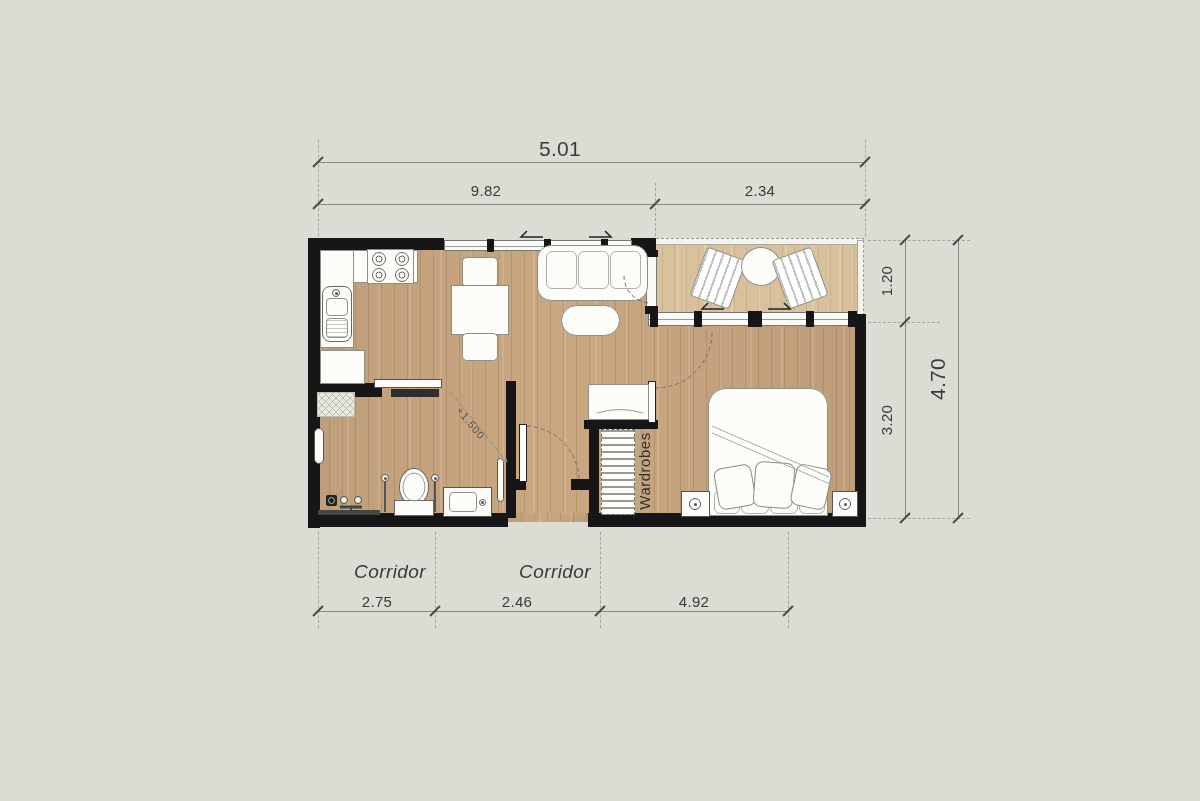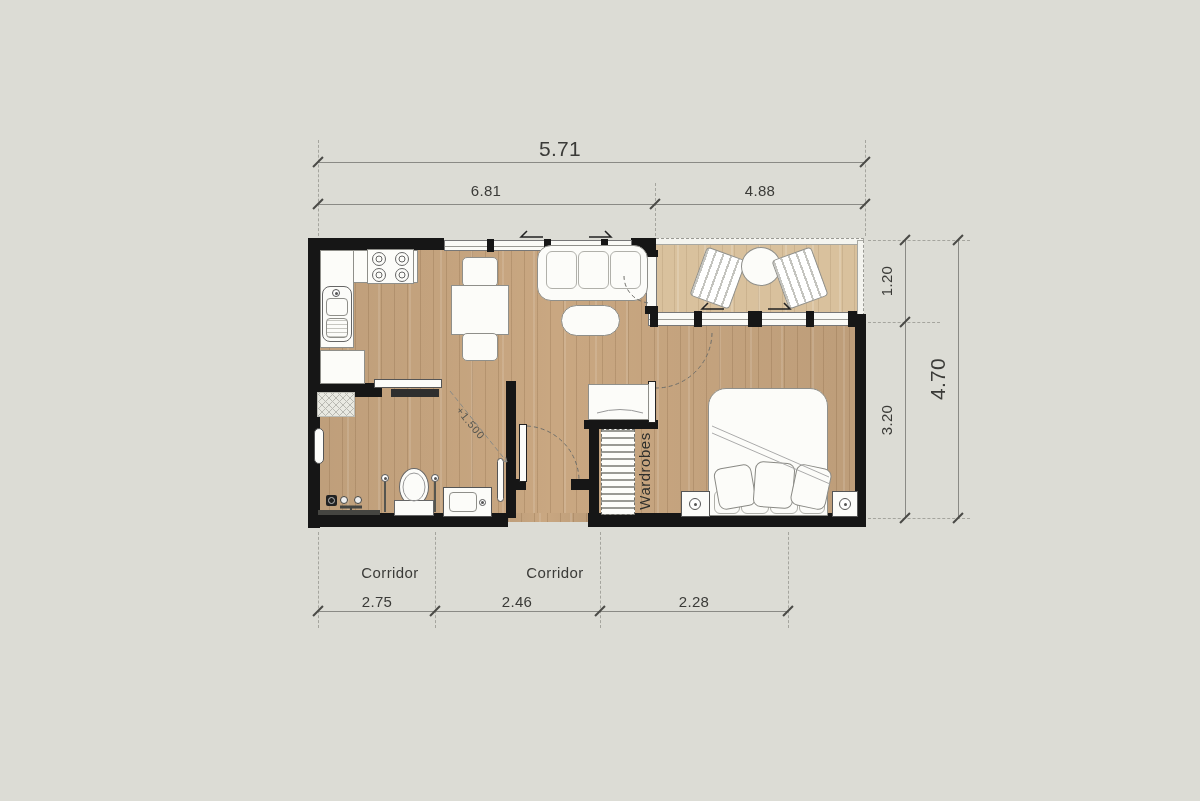--- a/index.html
+++ b/index.html
@@ -22,21 +22,21 @@
   .band .mid{position:absolute;left:0;right:0;top:50%;height:1px;background:#9a9a94;}
   .mull{position:absolute;background:#161616;}
   .rail{position:absolute;box-sizing:border-box;background:#f4f4ef;border:1px solid #a8a8a2;}
   .dline{position:absolute;background:#8a8a85;}
   .tick{position:absolute;width:14px;height:2px;background:#4a4a46;transform:translate(-50%,-50%) rotate(-45deg);}
   .extv{position:absolute;width:0;border-left:1px dashed #a5a59e;}
   .exth{position:absolute;height:0;border-top:1px dashed #a5a59e;}
   .dimtext{position:absolute;transform:translate(-50%,-50%);font-size:15px;letter-spacing:.3px;white-space:nowrap;}
   .dimbig{font-size:21px;}
   .rot{transform:translate(-50%,-50%) rotate(-90deg);}
-  .corridor{position:absolute;transform:translate(-50%,-50%);font-size:15px;letter-spacing:.4px;white-space:nowrap;}
+  .corridor{position:absolute;transform:translate(-50%,-50%);font-size:19px;letter-spacing:.4px;white-space:nowrap;font-style:italic;}
   .mat{position:absolute;box-sizing:border-box;background-color:#e9e9e2;border:1px solid #bdbdb6;
     background-image:repeating-linear-gradient(45deg,#b9b9b2 0 1px,transparent 1px 5px),
                      repeating-linear-gradient(-45deg,#b9b9b2 0 1px,transparent 1px 5px);}
   .lounge{position:absolute;box-sizing:border-box;background:#fff;border:1px solid #8f8f8a;border-radius:4px;
     background-image:repeating-linear-gradient(90deg,#c4c4bf 0 2px,transparent 2px 8px);}
   .wardrobe{position:absolute;box-sizing:border-box;background:#fdfdfa;border:1px dashed #6f6f6a;
     background-image:repeating-linear-gradient(180deg,#9a9a94 0 2px,transparent 2px 7px);}
   .lamp{position:absolute;box-sizing:border-box;border:1px solid #555;border-radius:50%;background:#fff;}
   .lamp::after{content:"";position:absolute;left:50%;top:50%;width:3px;height:3px;margin:-1.5px;
     border-radius:50%;background:#555;}
@@ -186,27 +186,27 @@
   </svg>
 
   <div class="lvl" style="left:471px;top:423px;">+1.500</div>
 
   <div class="extv" style="left:318px;top:140px;height:96px;"></div>
   <div class="extv" style="left:865px;top:140px;height:96px;"></div>
   <div class="extv" style="left:655px;top:183px;height:53px;"></div>
   <div class="dline" style="left:318px;top:162px;width:547px;height:1px;"></div>
   <div class="tick" style="left:318px;top:162px;"></div>
   <div class="tick" style="left:865px;top:162px;"></div>
-  <div class="dimtext dimbig" style="left:560px;top:149px;">5.71</div>
+  <div class="dimtext dimbig" style="left:560px;top:149px;">5.01</div>
   <div class="dline" style="left:318px;top:204px;width:547px;height:1px;"></div>
   <div class="tick" style="left:318px;top:204px;"></div>
   <div class="tick" style="left:655px;top:204px;"></div>
   <div class="tick" style="left:865px;top:204px;"></div>
-  <div class="dimtext" style="left:486px;top:190px;">6.81</div>
-  <div class="dimtext" style="left:760px;top:190px;">4.88</div>
+  <div class="dimtext" style="left:486px;top:190px;">9.82</div>
+  <div class="dimtext" style="left:760px;top:190px;">2.34</div>
 
   <div class="exth" style="left:868px;top:240px;width:102px;"></div>
   <div class="exth" style="left:868px;top:322px;width:72px;"></div>
   <div class="exth" style="left:868px;top:518px;width:102px;"></div>
   <div class="dline" style="left:905px;top:240px;width:1px;height:278px;"></div>
   <div class="tick" style="left:905px;top:240px;"></div>
   <div class="tick" style="left:905px;top:322px;"></div>
   <div class="tick" style="left:905px;top:518px;"></div>
   <div class="dimtext rot" style="left:886px;top:281px;">1.20</div>
   <div class="dimtext rot" style="left:886px;top:420px;">3.20</div>
@@ -221,15 +221,15 @@
   <div class="extv" style="left:788px;top:532px;height:96px;"></div>
   <div class="dline" style="left:318px;top:611px;width:470px;height:1px;"></div>
   <div class="tick" style="left:318px;top:611px;"></div>
   <div class="tick" style="left:435px;top:611px;"></div>
   <div class="tick" style="left:600px;top:611px;"></div>
   <div class="tick" style="left:788px;top:611px;"></div>
   <div class="corridor" style="left:390px;top:572px;">Corridor</div>
   <div class="corridor" style="left:555px;top:572px;">Corridor</div>
   <div class="dimtext" style="left:377px;top:601px;">2.75</div>
   <div class="dimtext" style="left:517px;top:601px;">2.46</div>
-  <div class="dimtext" style="left:694px;top:601px;">2.28</div>
+  <div class="dimtext" style="left:694px;top:601px;">4.92</div>
 
 </div>
 
 </body></html>

